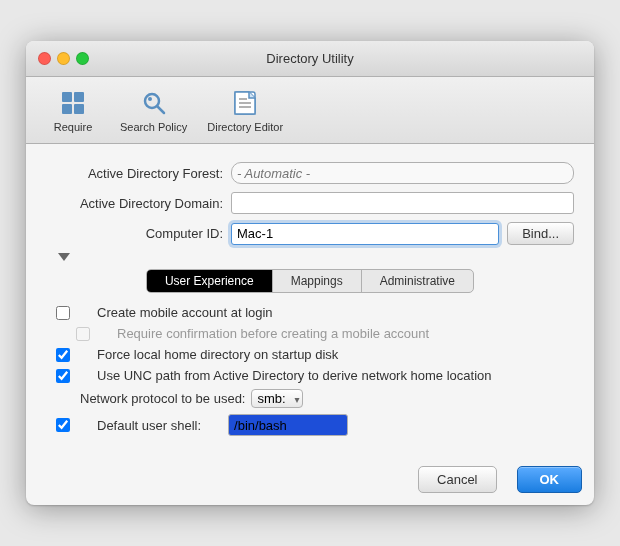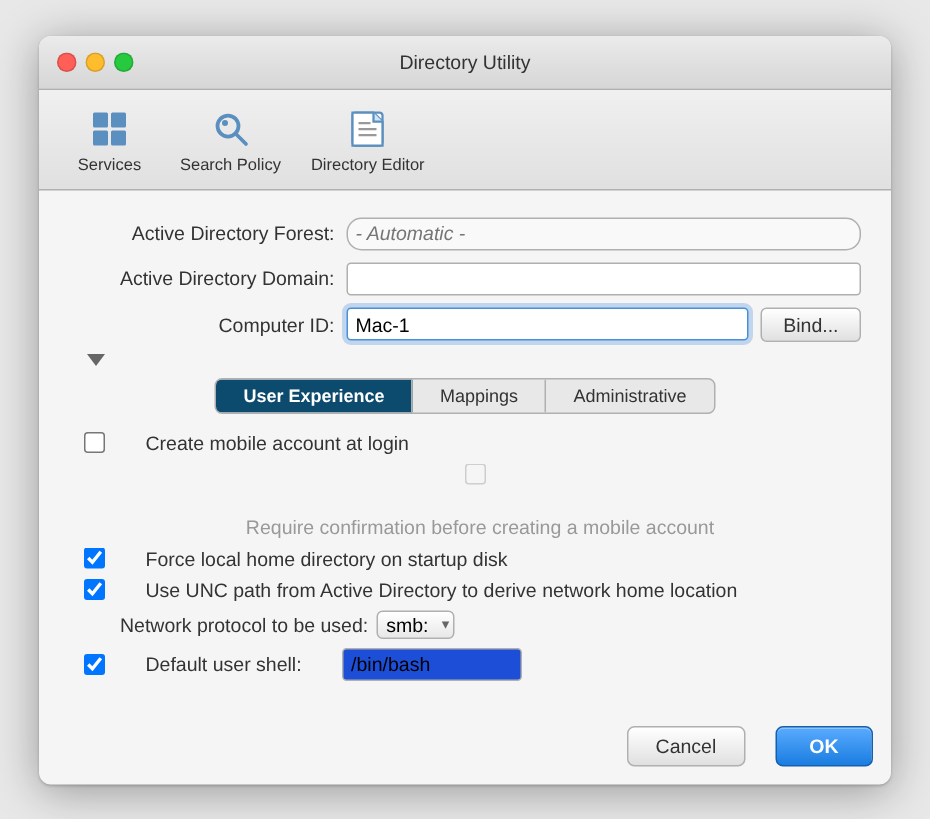--- a/index.html
+++ b/index.html
@@ -179,23 +179,23 @@
       color: #333;
       background: transparent;
       white-space: nowrap;
     }
 
     .tab:last-child {
       border-right: none;
     }
 
     .tab.active {
-      background: #0c4a6e;
+      background: #000000;
       color: white;
-      font-weight: 700;
+      font-weight: 400;
     }
 
     .options-area {
       padding: 0 10px;
     }
 
     .checkbox-row {
       display: flex;
       align-items: center;
       margin-bottom: 6px;
@@ -213,21 +213,20 @@
       font-size: 13px;
       color: #333;
     }
 
     .checkbox-label.disabled {
       color: #999;
     }
 
     .checkbox-row.indented {
       padding-left: 20px;
-      flex-direction: column;
     }
 
     .inline-row {
       display: flex;
       align-items: center;
       margin-bottom: 6px;
       padding-left: 4px;
     }
 
     .inline-label {
@@ -321,21 +320,21 @@
   <div class="toolbar">
     <div class="toolbar-item">
       <div class="toolbar-icon">
         <svg width="28" height="28" viewBox="0 0 28 28">
           <rect x="3" y="3" width="10" height="10" rx="1" fill="#5a8fc0"></rect>
           <rect x="15" y="3" width="10" height="10" rx="1" fill="#5a8fc0"></rect>
           <rect x="3" y="15" width="10" height="10" rx="1" fill="#5a8fc0"></rect>
           <rect x="15" y="15" width="10" height="10" rx="1" fill="#5a8fc0"></rect>
         </svg>
       </div>
-      <span class="toolbar-label">Services</span>
+      <span class="toolbar-label">Require</span>
     </div>
     <div class="toolbar-item">
       <div class="toolbar-icon">
         <svg width="28" height="28" viewBox="0 0 28 28">
           <circle cx="12" cy="12" r="7" fill="none" stroke="#5a8fc0" stroke-width="2.5"></circle>
           <line x1="17" y1="17" x2="24" y2="24" stroke="#5a8fc0" stroke-width="2.5" stroke-linecap="round"></line>
           <circle cx="10" cy="10" r="2" fill="#5a8fc0"></circle>
         </svg>
       </div>
       <span class="toolbar-label">Search Policy</span>

